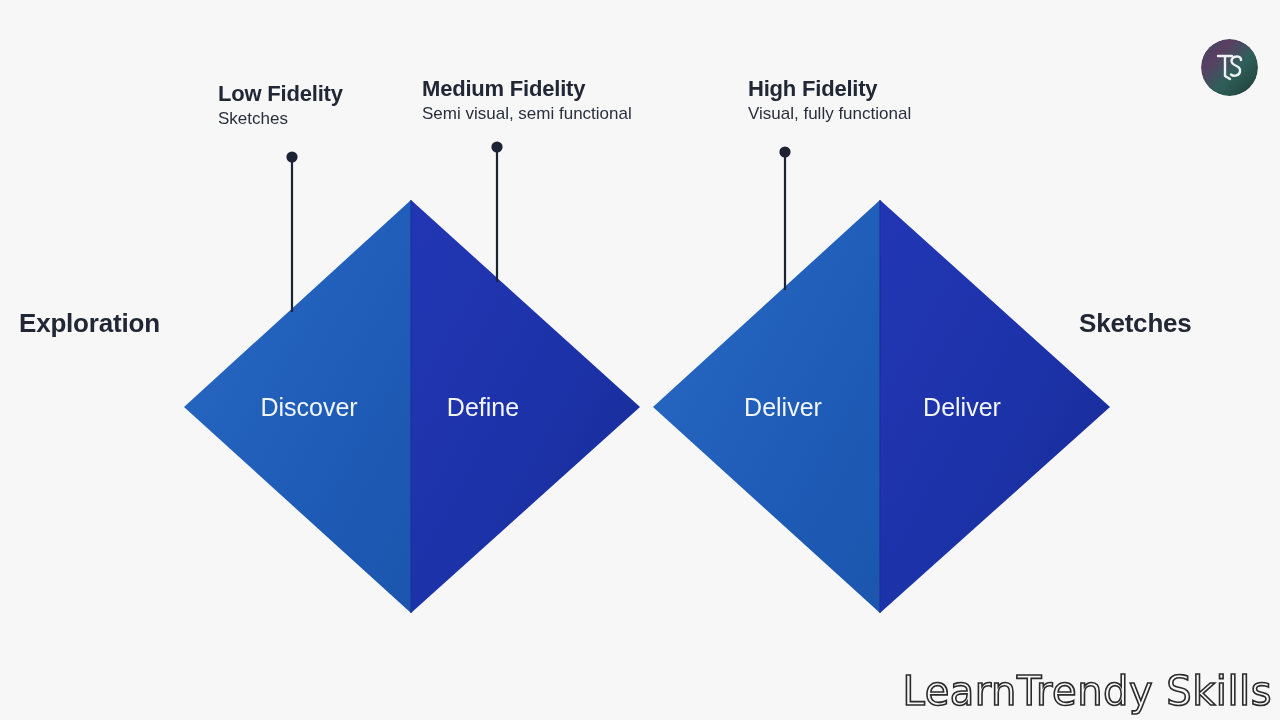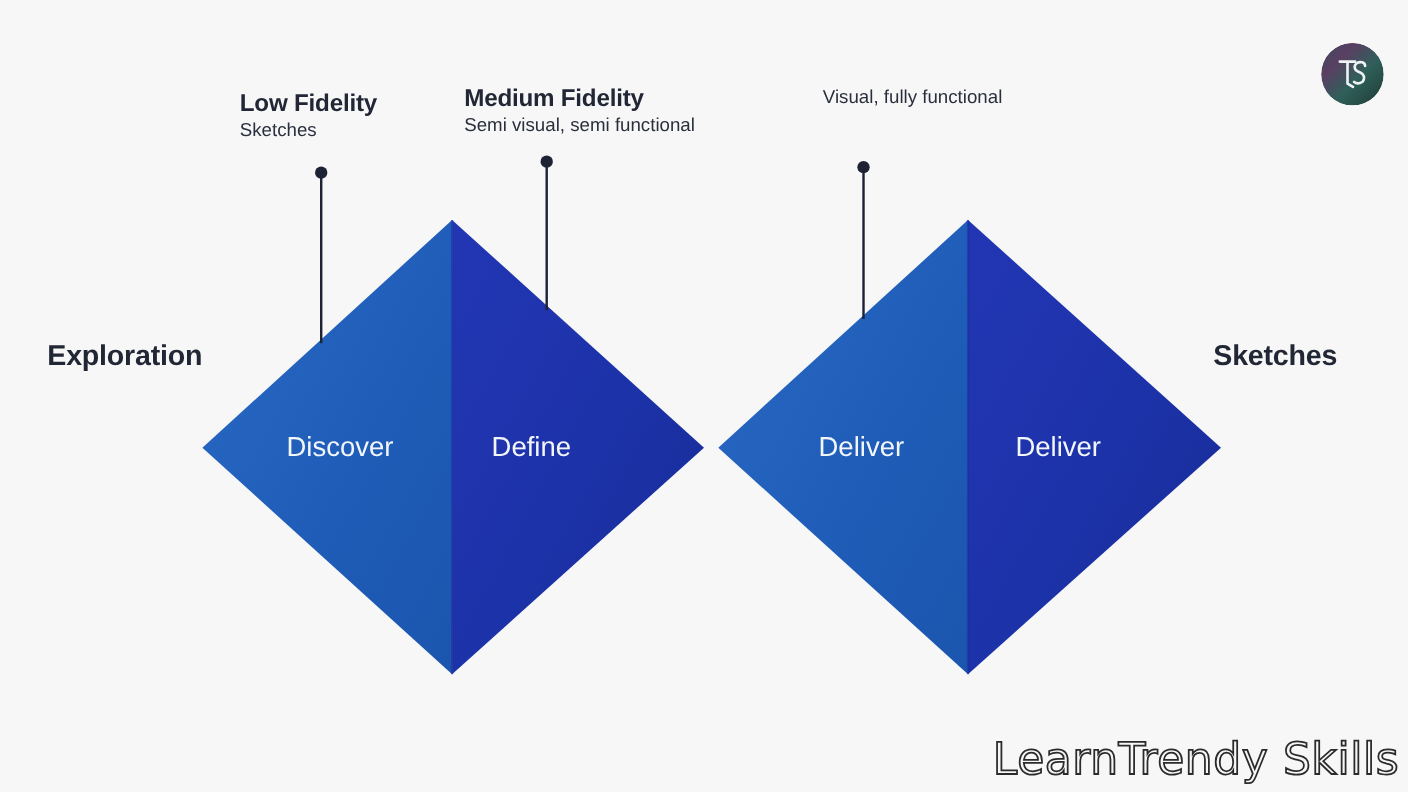--- a/index.html
+++ b/index.html
@@ -37,21 +37,20 @@
   #callout-high { left:748px; top:77px; }
 
   
   .stage-label {
     position:absolute;
     font-size:26px;
     font-weight:bold;
     color:#222736;
     letter-spacing:-0.2px;
     white-space:nowrap;
-    margin-left:24px;
   }
   #label-exploration { left:19px;  top:308px; }
   #label-execution   { left:1079px; top:308px; }
 
   
   .phase-text {
     position:absolute;
     font-size:25px;
     font-weight:normal;
     color:#f2f6fb;
@@ -147,20 +146,21 @@
     <div class="title">Medium Fidelity</div>
     <div class="sub">Semi visual, semi functional</div>
   </div>
 
   <div class="callout" id="callout-low">
     <div class="title">Low Fidelity</div>
     <div class="sub">Sketches</div>
   </div>
 
   <div class="callout" id="callout-high">
+    <div class="title">High Fidelity</div>
     <div class="sub">Visual, fully functional</div>
   </div>
 
   <div class="stage-label" id="label-exploration">Exploration</div>
   <div class="stage-label" id="label-execution">Sketches</div>
 
   <div id="brand-logo">
     <svg viewBox="0 0 57 57" width="57" height="57">
       <circle cx="28.5" cy="28.5" r="28.5" fill="url(#logoGrad)"></circle>
       <g fill="none" stroke="#eef2f4" stroke-width="2.4" stroke-linejoin="round" stroke-linecap="round">

